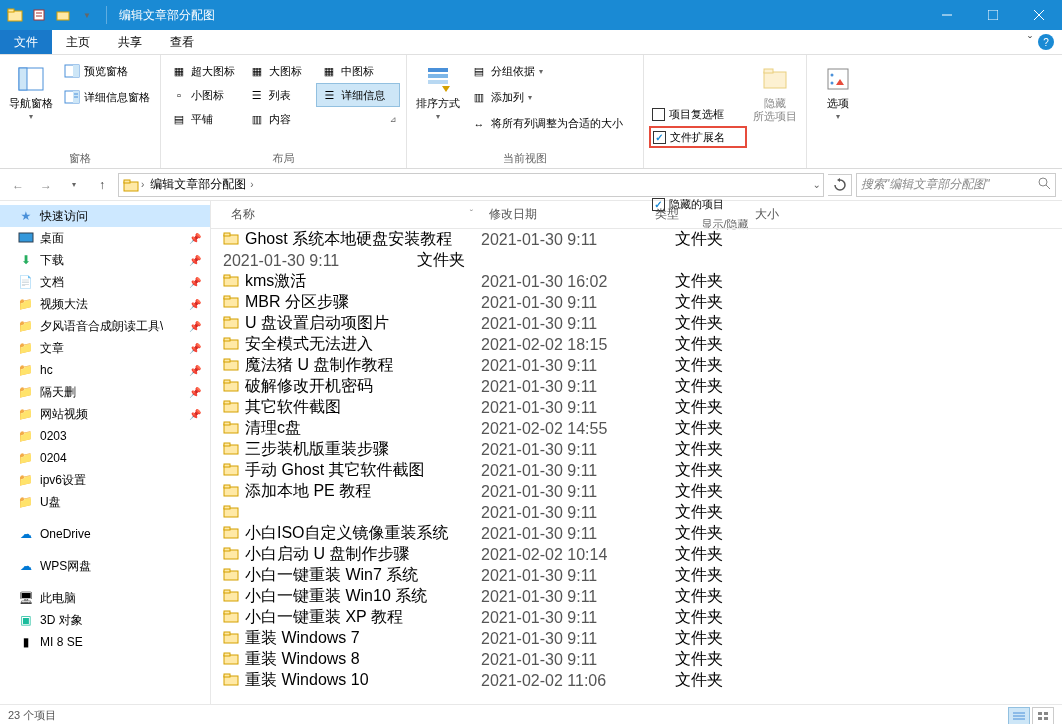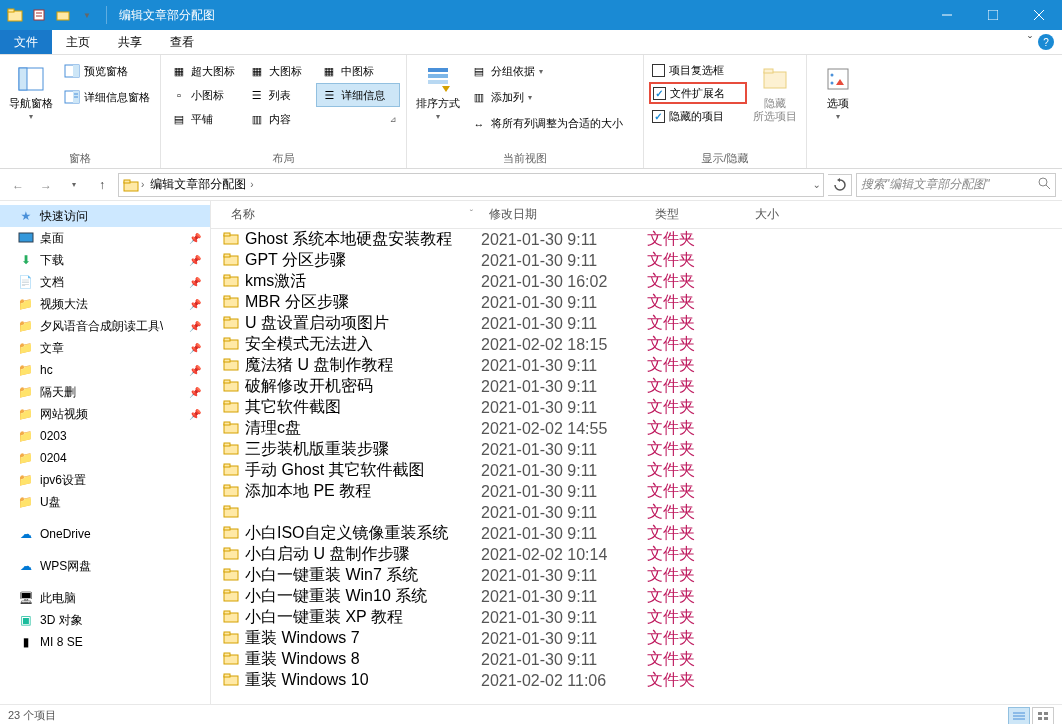--- a/index.html
+++ b/index.html
@@ -23,21 +23,21 @@
 .ribbon-group { border-right: 1px solid #e4e4e4; display: flex; flex-direction: column; padding: 4px 6px 0 6px; }
 .ribbon-group-body { flex: 1; display: flex; gap: 4px; }
 .ribbon-group-label { text-align: center; font-size: 11px; color: #666; padding: 2px 0; }
 .rbtn-big { width: 50px; display: flex; flex-direction: column; align-items: center; justify-content: flex-start; padding-top: 4px; gap: 2px; }
 .rbtn-big .ricon { width: 32px; height: 32px; display: flex; align-items: center; justify-content: center; }
 .rbtn-big .rlabel { font-size: 11px; text-align: center; line-height: 1.2; }
 .rbtn-col { display: flex; flex-direction: column; gap: 2px; }
 .rbtn-small { display: flex; align-items: center; gap: 4px; padding: 2px 4px; font-size: 11px; height: 24px; }
 .rbtn-small .sicon { width: 16px; height: 16px; display: flex; align-items: center; justify-content: center; }
 .rbtn-small.active { background: #cde6f7; border: 1px solid #92c0e0; }
-.checkbox-row { display: flex; align-items: center; gap: 4px; font-size: 11px; height: 22px; padding: 0 2px; }
+.checkbox-row { display: flex; align-items: center; gap: 4px; font-size: 11px; height: 22px; padding: 0 2px; margin-top: 44px; }
 .checkbox-row.highlighted { border: 2px solid #e74c3c; padding: 0 6px 0 2px; margin: -1px; }
 .chk { width: 13px; height: 13px; border: 1px solid #333; display: inline-flex; align-items: center; justify-content: center; font-size: 10px; }
 .chk.checked::after { content: "✓"; color: #1a8ad4; font-weight: bold; }
 
 .addrbar { height: 32px; display: flex; align-items: center; padding: 3px 6px; gap: 4px; background: #fff; border-bottom: 1px solid #e8e8e8; }
 .navbtn { width: 24px; height: 24px; display: flex; align-items: center; justify-content: center; color: #888; }
 .navbtn.enabled { color: #333; }
 .breadcrumb { flex: 1; height: 24px; border: 1px solid #ccc; display: flex; align-items: center; padding: 0 2px; background: #fff; }
 .bc-icon { width: 20px; height: 20px; display: flex; align-items: center; justify-content: center; }
 .bc-seg { padding: 0 6px; display: flex; align-items: center; gap: 4px; font-size: 12px; }
@@ -58,21 +58,21 @@
 .list-header { height: 28px; display: flex; align-items: center; border-bottom: 1px solid #e8e8e8; font-size: 12px; color: #555; padding-left: 12px; }
 .lh-col { padding: 0 8px; }
 .lh-name { width: 258px; display: flex; align-items: center; gap: 22px; }
 .lh-mod { width: 166px; }
 .lh-type { width: 100px; }
 .lh-size { width: 80px; }
 .list-body { flex: 1; overflow-y: auto; }
 .list-row { height: 21px; display: flex; align-items: center; padding-left: 12px; font-size: 16px; }
 .lr-name { width: 258px; display: flex; align-items: center; gap: 6px; }
 .lr-mod { width: 166px; color: #555; }
-.lr-type { width: 100px; color: #be185d; }
+.lr-type { width: 100px; color: #000000; margin-left: 28px; }
 .folder-icon { width: 16px; height: 16px; }
 
 .statusbar { height: 22px; border-top: 1px solid #e8e8e8; display: flex; align-items: center; padding: 0 8px; font-size: 11px; color: #555; }
 .statusbar-right { margin-left: auto; display: flex; gap: 2px; }
 .view-toggle { width: 22px; height: 18px; border: 1px solid #ccc; display: flex; align-items: center; justify-content: center; }
 .view-toggle.active { background: #cde6f7; border-color: #92c0e0; }
 
 .caret { font-size: 8px; color: #666; }
 
 ::-webkit-scrollbar { width: 16px; }
@@ -457,27 +457,20 @@
             <span><svg class="folder-icon" width="16" height="16">
                 <rect x="1" y="5" width="14" height="9" fill="#ffe9a6" stroke="#d4a000"></rect>
                 <rect x="1" y="3" width="6" height="3" fill="#ffe9a6" stroke="#d4a000"></rect>
               </svg></span>
             <span>Ghost 系统本地硬盘安装教程</span>
           </div>
           <div class="lr-mod">2021-01-30 9:11</div>
           <div class="lr-type">文件夹</div>
         </div>
         <div class="list-row">
-          <div class="lr-name">
-            <span><svg class="folder-icon" width="16" height="16">
-                <rect x="1" y="5" width="14" height="9" fill="#ffe9a6" stroke="#d4a000"></rect>
-                <rect x="1" y="3" width="6" height="3" fill="#ffe9a6" stroke="#d4a000"></rect>
-              </svg></span>
-            <span>GPT 分区步骤</span>
-          </div>
           <div class="lr-mod">2021-01-30 9:11</div>
           <div class="lr-type">文件夹</div>
         </div>
         <div class="list-row">
           <div class="lr-name">
             <span><svg class="folder-icon" width="16" height="16">
                 <rect x="1" y="5" width="14" height="9" fill="#ffe9a6" stroke="#d4a000"></rect>
                 <rect x="1" y="3" width="6" height="3" fill="#ffe9a6" stroke="#d4a000"></rect>
               </svg></span>
             <span>kms激活</span>

